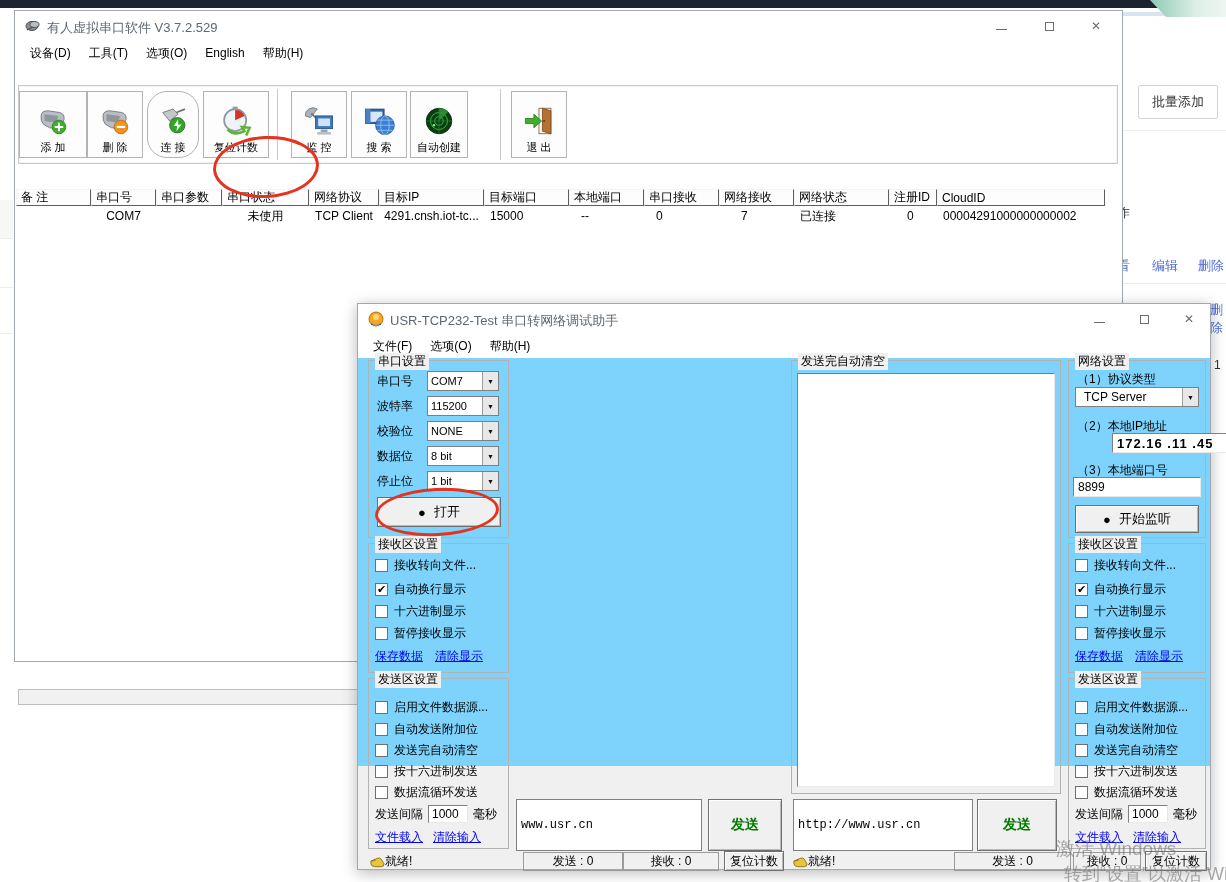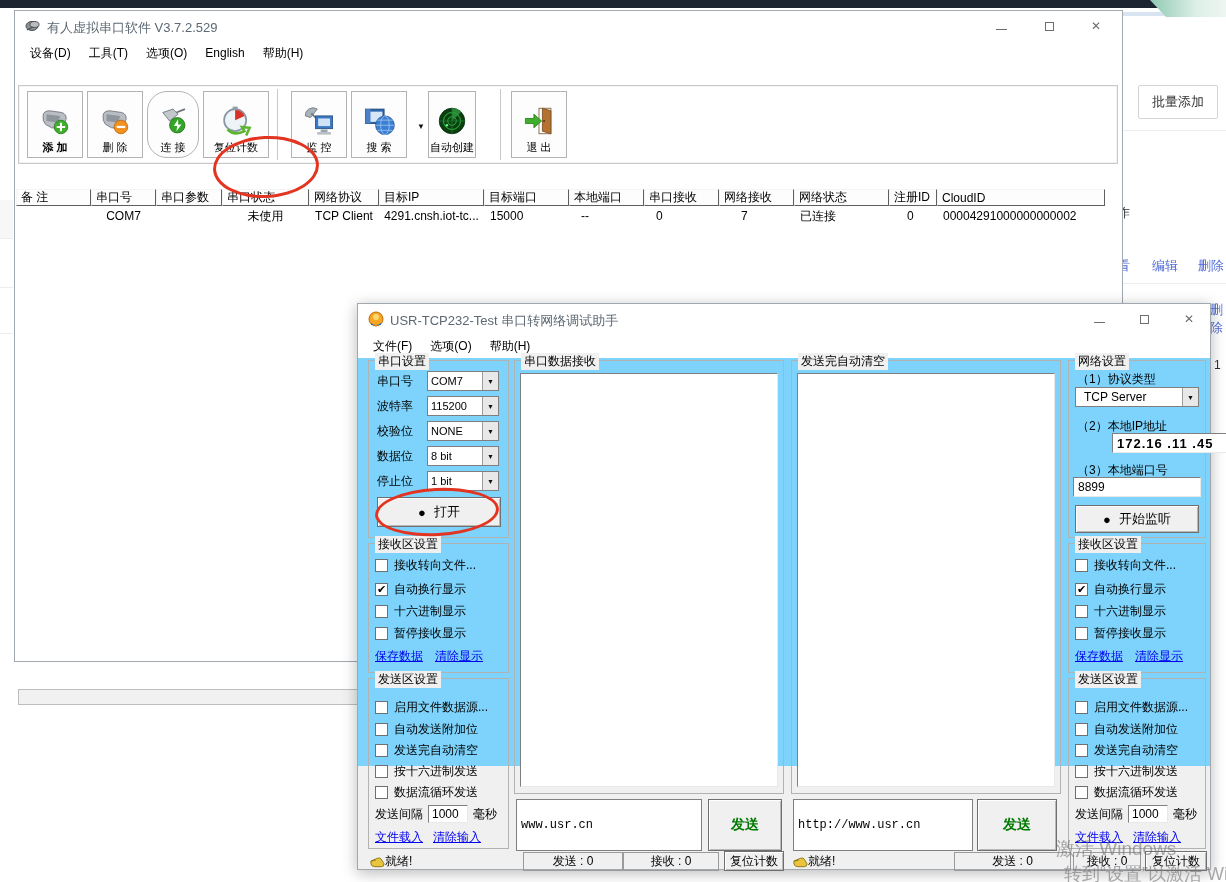--- a/index.html
+++ b/index.html
@@ -131,21 +131,21 @@
     </div>
     <div class="menubar">
       <span class="mitem">设备(D)</span>
       <span class="mitem">工具(T)</span>
       <span class="mitem">选项(O)</span>
       <span class="mitem">English</span>
       <span class="mitem">帮助(H)</span>
     </div>
     <div class="vcom-client">
       <div class="toolbar">
-        <div class="tbtn" style="left:8px;width:56px;font-weight:bold;">
+        <div class="tbtn" style="left:0;width:68px;">
           <svg viewBox="0 0 40 40">
             <path d="M6 14 Q6 8 14 8 L28 10 Q34 12 33 18 L30 26 Q24 30 16 28 L9 24 Q5 20 6 14Z" fill="#b9bec4" stroke="#6d737a"></path>
             <path d="M10 12 L26 14 L24 22 L10 20Z" fill="#8f959c"></path>
             <circle cx="27" cy="27" r="8" fill="#3fae2a" stroke="#2b7d1d"></circle>
             <path d="M27 22v10M22 27h10" stroke="#fff" stroke-width="2.4"></path>
           </svg>
           <span class="tlabel">添 加</span>
         </div>
         <div class="tbtn" style="left:68px;width:56px;">
           <svg viewBox="0 0 40 40">
@@ -191,21 +191,21 @@
             <rect x="4" y="6" width="22" height="17" fill="#2f66b0" stroke="#204573"></rect>
             <rect x="6" y="9" width="18" height="12" fill="#d7e6f8"></rect>
             <rect x="4" y="6" width="6" height="17" fill="#4b80c8"></rect>
             <circle cx="27" cy="25" r="11" fill="#3b7fd4" stroke="#26589a"></circle>
             <ellipse cx="27" cy="25" rx="5" ry="11" fill="none" stroke="#9cc3ee"></ellipse>
             <path d="M16 25 h22 M18 19 h18 M18 31 h18" stroke="#9cc3ee" fill="none"></path>
           </svg>
           <span class="tlabel">搜 索</span>
         </div>
         <div class="tarrow" style="left:398px;">▼</div>
-        <div class="tbtn" style="left:409px;width:48px;">
+        <div class="tbtn" style="left:391px;width:58px;">
           <svg viewBox="0 0 40 40">
             <circle cx="20" cy="20" r="15" fill="#0b3f10" stroke="#062a0a"></circle>
             <circle cx="20" cy="20" r="10" fill="none" stroke="#34c94a"></circle>
             <circle cx="20" cy="20" r="5" fill="none" stroke="#34c94a"></circle>
             <path d="M20 20 L31 9 A15 15 0 0 0 20 5Z" fill="#2f9b3f" opacity="0.8"></path>
             <path d="M20 5 v30 M5 20 h30" stroke="#1f7a2e"></path>
             <circle cx="14" cy="25" r="1.5" fill="#6cf383"></circle>
           </svg>
           <span class="tlabel">自动创建</span>
         </div>
@@ -378,24 +378,20 @@
       </div>
 
       <div class="ready" style="left:12px;top:495px;">
         <svg width="15" height="14" viewBox="0 0 16 14">
           <path d="M1 6 L8 3 Q11 2 12 4 L15 9 Q15 12 12 12 L5 12 Q2 12 1 9Z" fill="#e9c43c" stroke="#8a7414"></path>
           <path d="M1 6 L6 5" stroke="#8a7414"></path>
         </svg>
         <span>就绪!</span>
       </div>
 
-      <div class="groupbox" style="left:156px;top:2px;width:270px;height:434px;">
-        <span class="gtitle">串口数据接收</span>
-        <textarea class="bigrecv" style=""></textarea>
-      </div>
       <input class="sendinput" style="left: 158px; top: 441px; width: 186px;" value="www.usr.cn">
       <div class="btn3d sendbtn" style="left:350px;top:441px;width:74px;">发送</div>
       <div class="cntbox" style="left:165px;top:494px;width:100px;">发送 : 0</div>
       <div class="cntbox" style="left:265px;top:494px;width:96px;">接收 : 0</div>
       <div class="btn3d resetbtn" style="left:366px;top:493px;width:60px;">复位计数</div>
 
       <div class="groupbox" style="left:433px;top:2px;width:270px;height:434px;">
         <span class="gtitle">发送完自动清空</span>
         <textarea class="bigrecv" style=""></textarea>
       </div>

